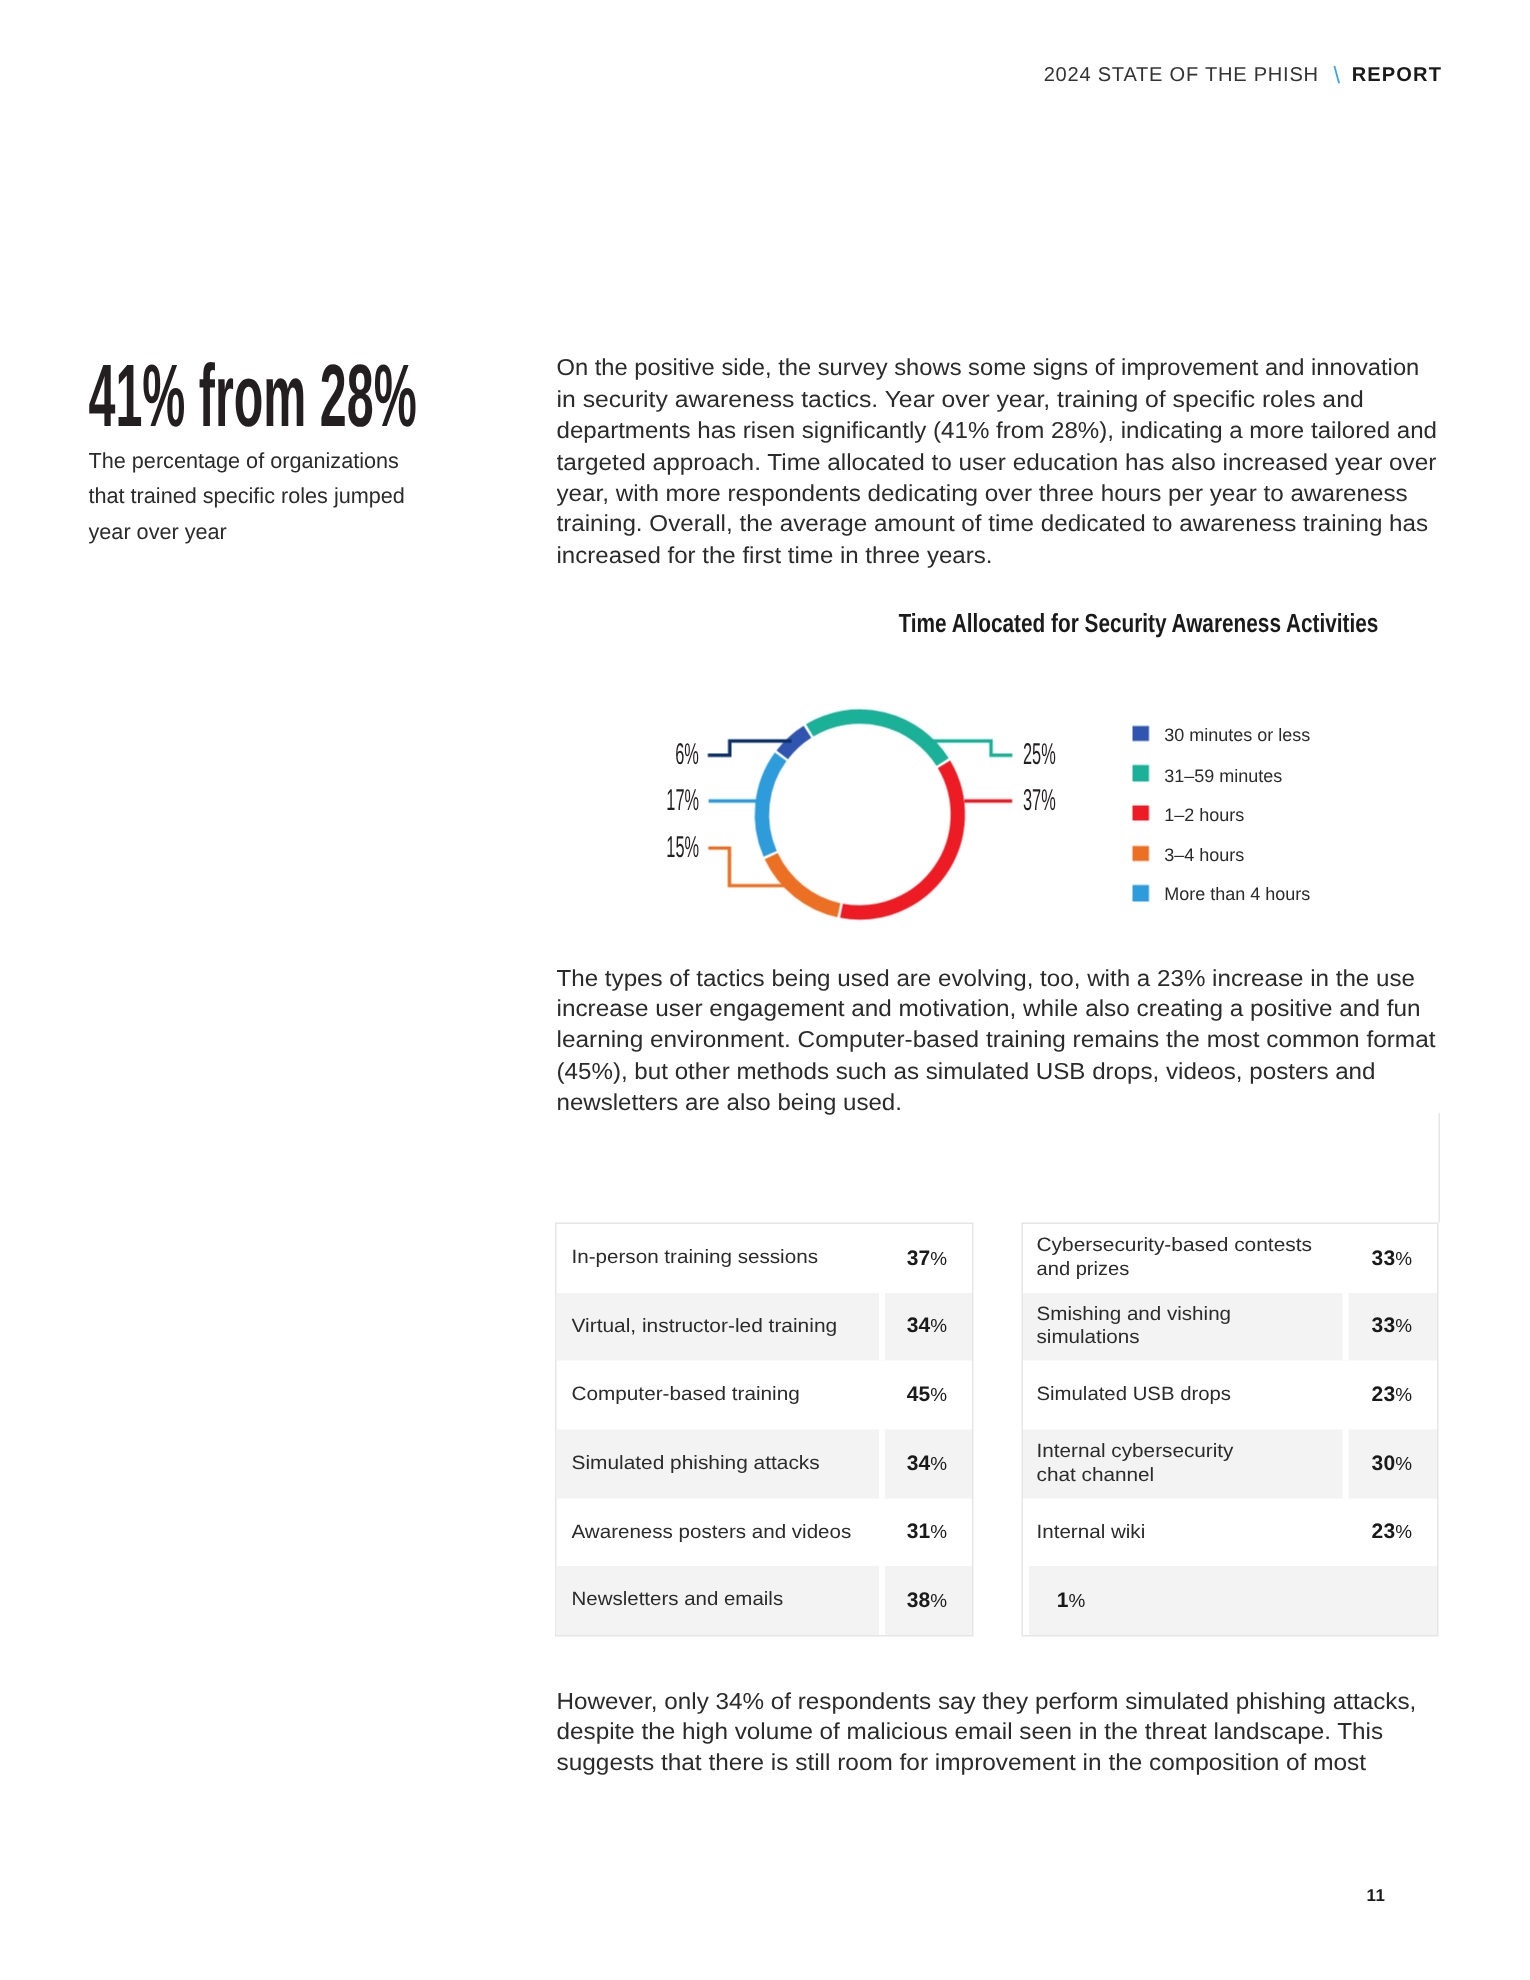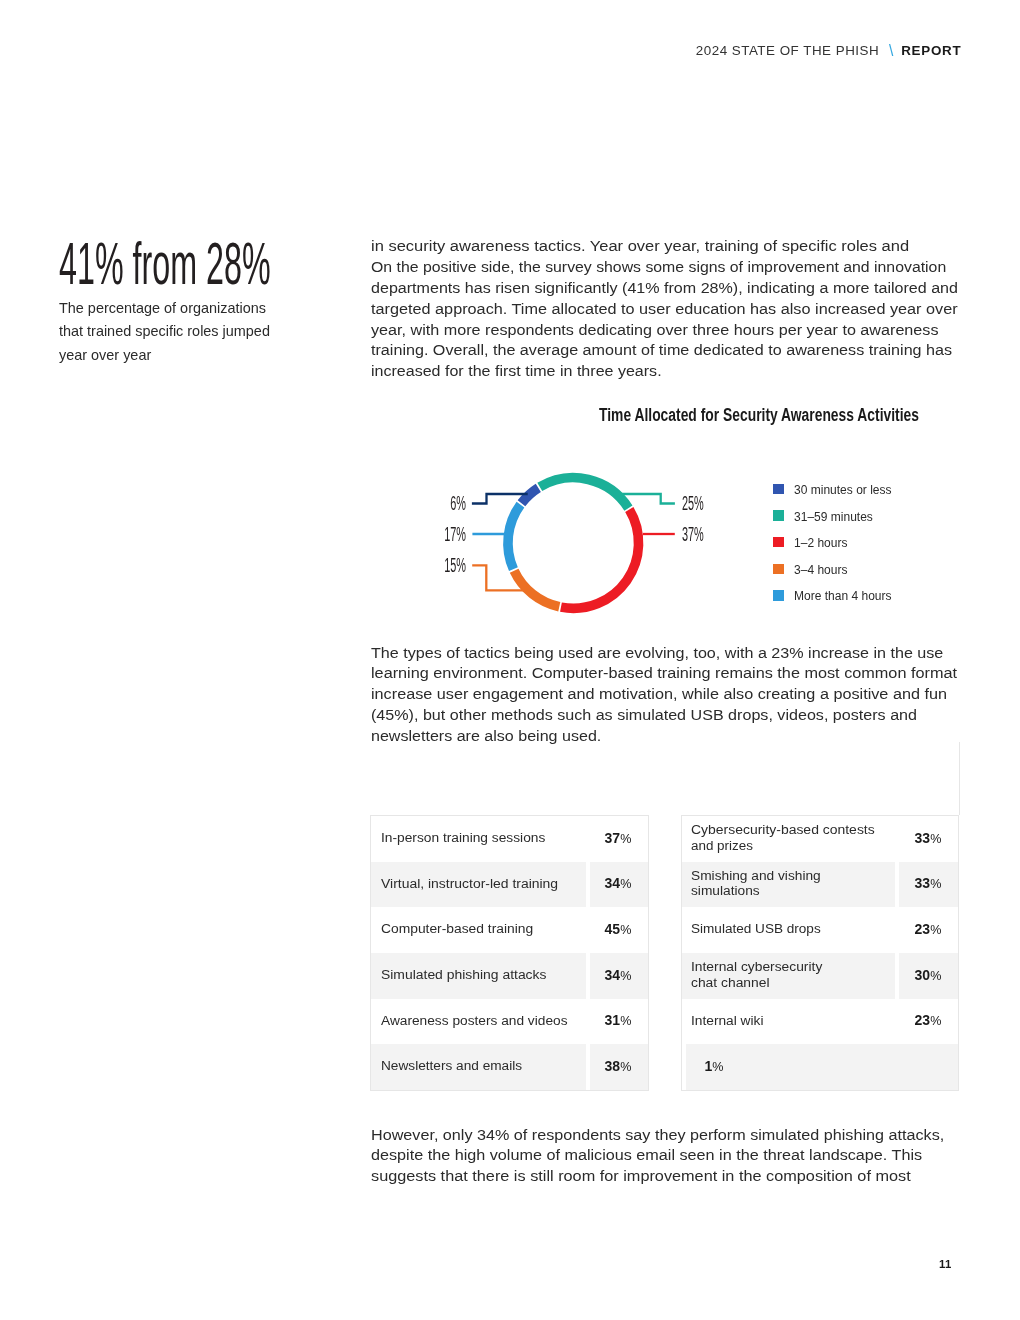--- a/index.html
+++ b/index.html
@@ -15,21 +15,21 @@
   
   .hdr{position:absolute;left:695.8px;top:45.0px;display:flex;align-items:baseline;
        font-size:13.4px;line-height:10px;white-space:nowrap;transform:translateZ(0);}
   .hdr-title{color:#333333;font-weight:400;letter-spacing:0.50px;}
   .hdr-sep{color:#36a8e0;font-weight:400;font-size:15.6px;position:relative;
            top:1.4px;margin:0 7.8px 0 9.8px;}
   .hdr-kicker{color:#1a1a1a;font-weight:700;letter-spacing:0.74px;}
 
   
   .stat{position:absolute;left:59.4px;top:242.9px;width:300px;}
-  .stat-value{font-size:59px;line-height:0;color:#231f20;font-weight:400;
+  .stat-value{font-size:59px;line-height:0;color:#231f20;font-weight:700;
               white-space:nowrap;height:42.4px;}
   .stat-value>span{display:inline-block;transform:scaleX(.547) translateZ(0);transform-origin:0 0;
                    position:absolute;left:0;top:0;line-height:42.4px;
                    -webkit-text-stroke:1.3px #ffffff;paint-order:stroke fill;}
   .stat-caption{position:absolute;left:0;top:53.7px;width:280px;font-size:14.5px;
                 line-height:23.8px;color:#2b2b2b;font-weight:400;}
   .stat-caption .cline{transform:scaleX(.995);transform-origin:0 50%;white-space:nowrap;}
 
   
   .body-col{position:absolute;left:370.9px;width:600px;}
@@ -47,21 +47,21 @@
                font-size:17.5px;line-height:17.5px;font-weight:700;color:#1a1a1a;
                white-space:nowrap;}
   .chart-title>span{display:inline-block;transform:scaleX(.792) translateZ(0);transform-origin:50% 50%;}
   .donut{position:absolute;left:0;top:0;width:590px;height:225px;}
   .pct-lab{position:absolute;font-size:20px;line-height:0;color:#231f20;white-space:nowrap;}
   .pct-inner{display:inline-block;transform:scaleX(.545) translateZ(0);font-weight:400;
              -webkit-text-stroke:0.28px #ffffff;paint-order:stroke fill;}
   .pct-right{text-align:right;}
   .pct-right .pct-inner{transform-origin:100% 50%;position:absolute;right:0;top:0;}
   .pct-left .pct-inner{transform-origin:0 50%;position:absolute;left:0;top:0;}
-  .legend{position:absolute;left:402px;top:78.9px;}
+  .legend{position:absolute;left:384px;top:78.9px;}
   .legend-row{display:flex;align-items:flex-start;height:26.6px;}
   .legend-sw{width:10.8px;height:10.3px;flex:0 0 auto;}
   .legend-lbl{margin-left:10.3px;font-size:12px;line-height:10.3px;color:#2b2b2b;
               white-space:nowrap;letter-spacing:0;position:relative;top:1.2px;
               transform:translateZ(0);}
 
   
   .tbl{position:absolute;top:815.0px;height:276.1px;border:1.4px solid #e6e6e6;
        box-sizing:border-box;}
   #tbl-left{left:370.3px;width:279.1px;}
@@ -79,21 +79,21 @@
   .tlabel-inner{width:100%;position:relative;top:-1px;}
   .tlabel-line{white-space:nowrap;}
   .tcell-val b{font-weight:700;letter-spacing:.1px;}
   .tcell-val span.pctsign{font-weight:400;font-size:12.6px;}
   #tbl-left .tcell-val{width:62.9px;}
   #tbl-right .tcell-val{width:63.0px;}
 
   .stray-rule{position:absolute;left:959.0px;top:741.9px;width:1.1px;height:73.2px;background:#e6e6e6;}
 
   
-  .pgnum{position:absolute;left:939px;top:1259.8px;font-size:11.3px;line-height:8px;
+  .pgnum{position:absolute;left:911px;top:1259.8px;font-size:11.3px;line-height:8px;
           font-weight:700;color:#1a1a1a;letter-spacing:.35px;transform:translateZ(0);}
 </style>
 </head>
 <body>
 
 <div class="page">
 
   <div class="hdr">
     <span class="hdr-title">2024 STATE OF THE PHISH</span>
     <span class="hdr-sep">\</span>
@@ -105,32 +105,32 @@
         <span>41% from 28%</span>
       </div>
     <div class="stat-caption">
         <div class="cline"><span class="fitspan">The percentage of organizations</span></div>
         <div class="cline"><span class="fitspan">that trained specific roles jumped</span></div>
         <div class="cline"><span class="fitspan">year over year</span></div>
       </div>
   </div>
 
   <div class="body-col para" id="para-intro">
+      <div class="pline"><span class="fitspan" style="transform: scaleX(1.02809) translateZ(0px);">On the positive side, the survey shows some signs of improvement and innovation</span></div>
       <div class="pline"><span class="fitspan" style="transform: scaleX(1.07158) translateZ(0px);">in security awareness tactics. Year over year, training of specific roles and</span></div>
-      <div class="pline"><span class="fitspan" style="transform: scaleX(1.02809) translateZ(0px);">On the positive side, the survey shows some signs of improvement and innovation</span></div>
       <div class="pline"><span class="fitspan" style="transform: scaleX(1.0444) translateZ(0px);">departments has risen significantly (41% from 28%), indicating a more tailored and</span></div>
       <div class="pline"><span class="fitspan" style="transform: scaleX(1.05483) translateZ(0px);">targeted approach. Time allocated to user education has also increased year over</span></div>
       <div class="pline"><span class="fitspan" style="transform: scaleX(1.04959) translateZ(0px);">year, with more respondents dedicating over three hours per year to awareness</span></div>
       <div class="pline"><span class="fitspan" style="transform: scaleX(1.04818) translateZ(0px);">training. Overall, the average amount of time dedicated to awareness training has</span></div>
       <div class="pline"><span class="fitspan" style="transform: scaleX(1.0421) translateZ(0px);">increased for the first time in three years.</span></div>
     </div>
   <div class="body-col para" id="para-middle">
       <div class="pline"><span class="fitspan" style="transform: scaleX(1.04685) translateZ(0px);">The types of tactics being used are evolving, too, with a 23% increase in the use</span></div>
+      <div class="pline"><span class="fitspan" style="transform: scaleX(1.05359) translateZ(0px);">increase user engagement and motivation, while also creating a positive and fun</span></div>
       <div class="pline"><span class="fitspan" style="transform: scaleX(1.05553) translateZ(0px);">learning environment. Computer-based training remains the most common format</span></div>
-      <div class="pline"><span class="fitspan" style="transform: scaleX(1.05359) translateZ(0px);">increase user engagement and motivation, while also creating a positive and fun</span></div>
       <div class="pline"><span class="fitspan" style="transform: scaleX(1.04629) translateZ(0px);">(45%), but other methods such as simulated USB drops, videos, posters and</span></div>
       <div class="pline"><span class="fitspan" style="transform: scaleX(1.04334) translateZ(0px);">newsletters are also being used.</span></div>
     </div>
   <div class="body-col para" id="para-outro">
       <div class="pline"><span class="fitspan" style="transform: scaleX(1.05021) translateZ(0px);">However, only 34% of respondents say they perform simulated phishing attacks,</span></div>
       <div class="pline"><span class="fitspan" style="transform: scaleX(1.0514) translateZ(0px);">despite the high volume of malicious email seen in the threat landscape. This</span></div>
       <div class="pline"><span class="fitspan" style="transform: scaleX(1.05684) translateZ(0px);">suggests that there is still room for improvement in the composition of most</span></div>
     </div>
 
   <div class="chart-wrap">

